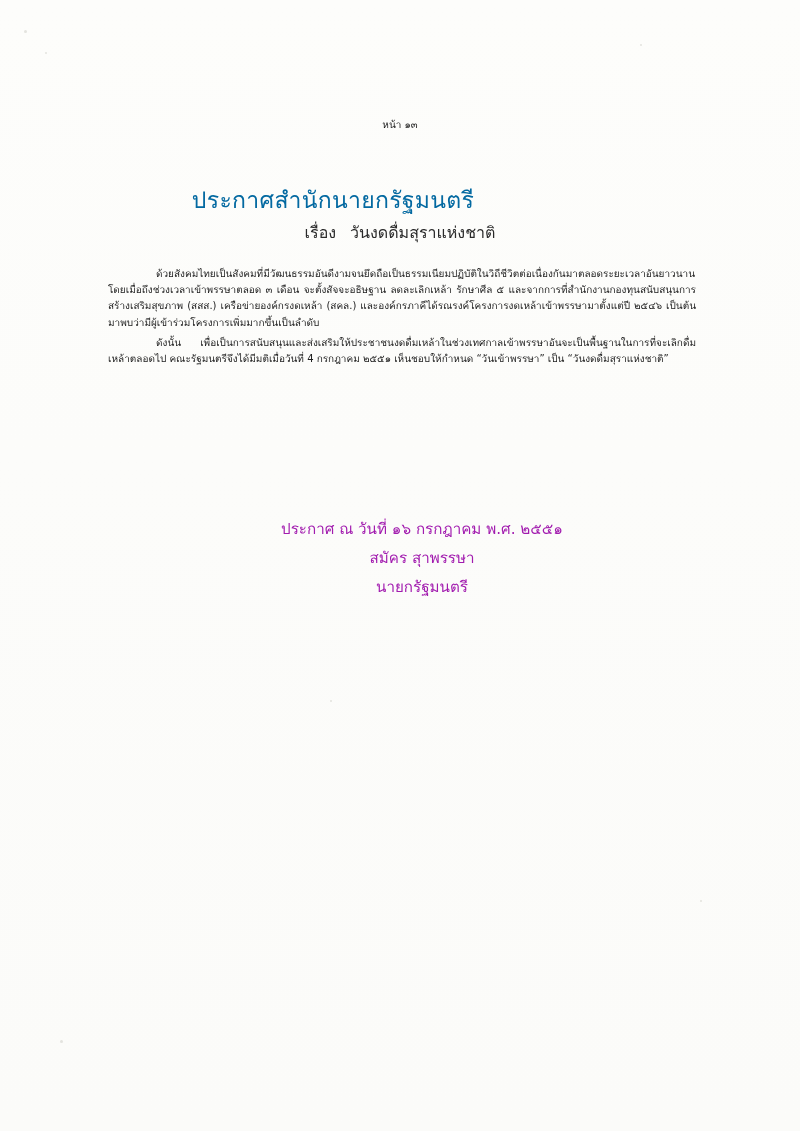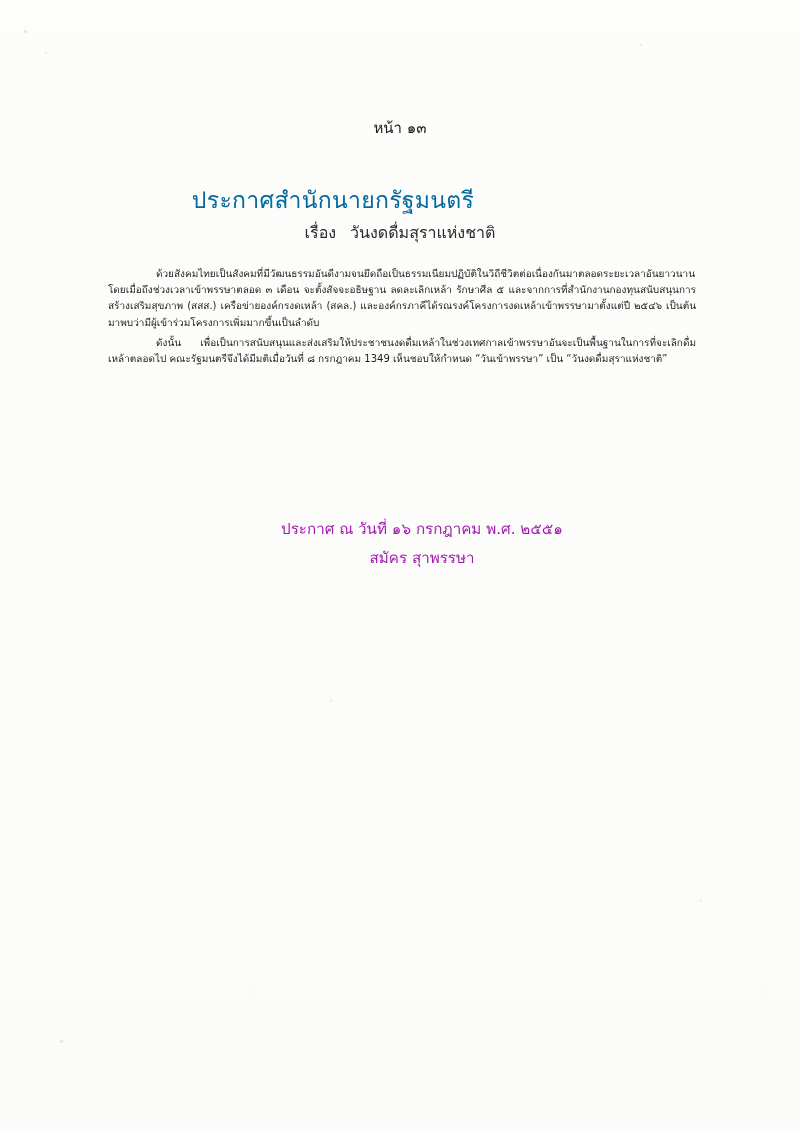--- a/index.html
+++ b/index.html
@@ -39,21 +39,21 @@
     position: absolute;
     left: 100px;
     top: 118px;
     width: 600px;
     font-size: 15.5px;
     line-height: 1.35;
     color: #1b1b1b;
   }
   .gazette-header .center-title {
     text-align: center;
-    font-size: 15px;
+    font-size: 10px;
     margin-bottom: 2px;
   }
   .header-row {
     display: flex;
     justify-content: space-between;
     align-items: baseline;
     width: 100%;
   }
   .header-left, .header-center, .header-right {
     white-space: nowrap;
@@ -153,21 +153,22 @@
     <div class="center-title">หน้า ๑๓</div>
   </div>
 
   <div class="doc-title">ประกาศสำนักนายกรัฐมนตรี</div>
   <div class="doc-subtitle">
     <span class="lbl">เรื่อง</span><span>วันงดดื่มสุราแห่งชาติ</span>
   </div>
 
   <div class="body-block">
     <p class="para indent">ด้วยสังคมไทยเป็นสังคมที่มีวัฒนธรรมอันดีงามจนยึดถือเป็นธรรมเนียมปฏิบัติในวิถีชีวิตต่อเนื่องกันมาตลอดระยะเวลาอันยาวนาน โดยเมื่อถึงช่วงเวลาเข้าพรรษาตลอด ๓ เดือน จะตั้งสัจจะอธิษฐาน ลดละเลิกเหล้า รักษาศีล ๕ และจากการที่สำนักงานกองทุนสนับสนุนการสร้างเสริมสุขภาพ (สสส.) เครือข่ายองค์กรงดเหล้า (สคล.) และองค์กรภาคีได้รณรงค์โครงการงดเหล้าเข้าพรรษามาตั้งแต่ปี ๒๕๔๖ เป็นต้นมาพบว่ามีผู้เข้าร่วมโครงการเพิ่มมากขึ้นเป็นลำดับ</p>
-    <p class="para indent">ดังนั้น เพื่อเป็นการสนับสนุนและส่งเสริมให้ประชาชนงดดื่มเหล้าในช่วงเทศกาลเข้าพรรษาอันจะเป็นพื้นฐานในการที่จะเลิกดื่มเหล้าตลอดไป คณะรัฐมนตรีจึงได้มีมติเมื่อวันที่ ๘ กรกฎาคม 1349 เห็นชอบให้กำหนด “วันเข้าพรรษา” เป็น “วันงดดื่มสุราแห่งชาติ”</p>
+    <p class="para indent">ดังนั้น เพื่อเป็นการสนับสนุนและส่งเสริมให้ประชาชนงดดื่มเหล้าในช่วงเทศกาลเข้าพรรษาอันจะเป็นพื้นฐานในการที่จะเลิกดื่มเหล้าตลอดไป คณะรัฐมนตรีจึงได้มีมติเมื่อวันที่ 4 กรกฎาคม ๒๕๕๑ เห็นชอบให้กำหนด “วันเข้าพรรษา” เป็น “วันงดดื่มสุราแห่งชาติ”</p>
   </div>
 
   <div class="signature">
     <div class="sig-date">ประกาศ ณ วันที่ ๑๖ กรกฎาคม พ.ศ. ๒๕๕๑</div>
     <div class="sig-name">สมัคร สุาพรรษา</div>
+    <div class="sig-role">นายกรัฐมนตรี</div>
   </div>
 
 </div>
 
 </body></html>

